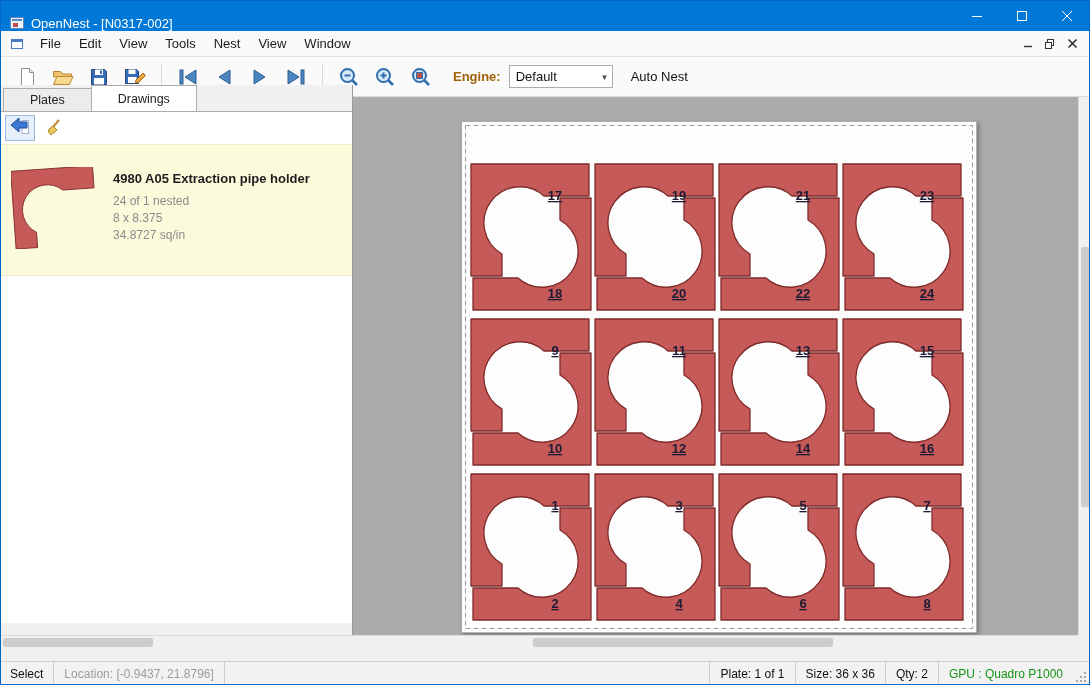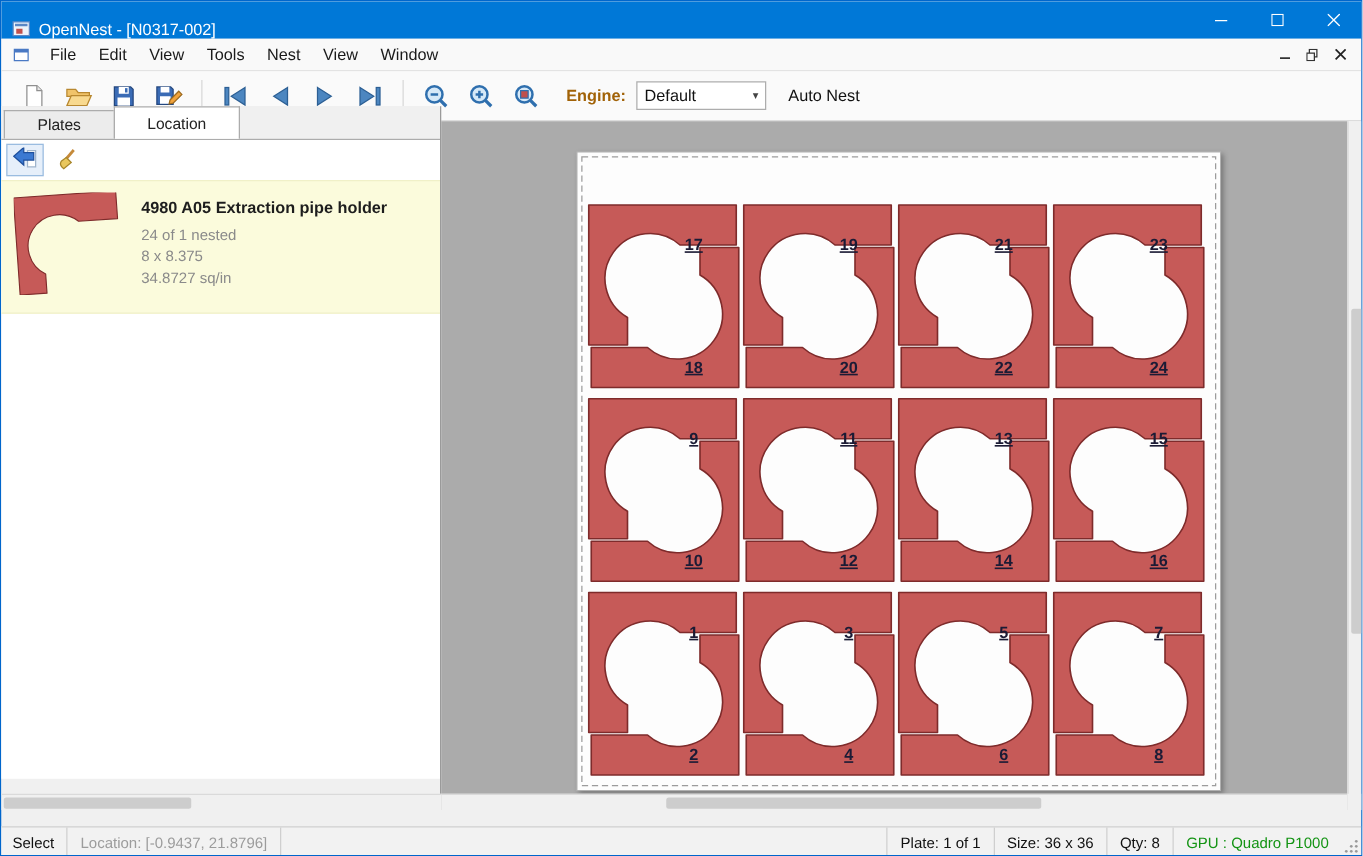--- a/index.html
+++ b/index.html
@@ -30,21 +30,21 @@
 
   
   .sidebar { position:absolute; left:0; top:84px; width:352px; height:551px; background:#f0f0f0; border-right:1px solid #9a9a9a; }
   .tabstrip { height:26px; display:flex; align-items:flex-end; padding-left:2px; background:#f0f0f0; }
   .tab { height:23px; padding:0 26px; display:flex; align-items:center; font-size:12.5px; color:#222; background:#ececec; border:1px solid #acacac; border-bottom:none; margin-right:-1px; }
   .tab.active { background:#fff; height:26px; position:relative; z-index:2; }
   .side-content { position:absolute; left:0; top:26px; right:0; bottom:13px; background:#fff; border-top:1px solid #acacac; }
   .side-toolbar { height:32px; display:flex; align-items:center; padding:3px 4px; }
   .side-btn { width:30px; height:26px; display:flex; align-items:center; justify-content:center; margin-right:4px; border:1px solid transparent; }
   .side-btn.framed { border:1px solid #9abce0; background:#e6effa; }
-  .drawing-item { display:flex; gap:14px; padding:9px 10px; background:var(--sel-bg,#FBFBDC); border-top:1px solid #f0f0c8; border-bottom:1px solid #f0f0c8; cursor:default; }
+  .drawing-item { display:flex; gap:14px; padding:22px 10px; background:var(--sel-bg,#FBFBDC); border-top:1px solid #f0f0c8; border-bottom:1px solid #f0f0c8; cursor:default; }
   .drawing-thumb { flex:0 0 auto; }
   .drawing-info { padding-top:4px; }
   .drawing-title { font-size:13px; font-weight:bold; color:#1d1d1d; margin-bottom:7px; }
   .drawing-line { font-size:12px; color:#8a8a8a; line-height:17px; }
 
   
   .canvas { position:absolute; left:352px; top:96px; width:725px; height:551px; background:var(--canvas-bg,#ABABAB); overflow:hidden; }
   #nest-svg { position:absolute; left:108px; top:24px; filter:drop-shadow(2px 2px 2px rgba(0,0,0,.30)); }
   .part { fill:var(--part-fill,#C65A58); stroke:var(--part-stroke,#7E2B2B); stroke-width:1.3; stroke-linejoin:round; }
   .part-label { font-family:"Liberation Sans","DejaVu Sans",sans-serif; font-size:13px; font-weight:bold; fill:var(--label-color,#1B1B35); text-anchor:middle; text-decoration:underline; }
@@ -220,21 +220,21 @@
     <div class="engine-combo">
       <span>Default</span>
       <span class="combo-arrow">▾</span>
     </div>
     <span class="autonest-label">Auto Nest</span>
   </div>
 
   <div class="sidebar">
     <div class="tabstrip">
       <div class="tab">Plates</div>
-      <div class="tab active">Location</div>
+      <div class="tab active">Drawings</div>
     </div>
     <div class="side-content">
       <div class="side-toolbar">
         <div class="side-btn framed">
           <svg width="22" height="20" viewBox="0 0 22 20">
             <rect x="13" y="2.5" width="6.5" height="13" fill="#fff" stroke="#9fb4cc"></rect>
             <path d="M19,7 h-8 v-4 l-8,7 8,7 v-4 h8 z" fill="#3b79d2" stroke="#1e4f9c" transform="translate(-1,-3)"></path>
           </svg>
         </div>
         <div class="side-btn">
@@ -351,21 +351,21 @@
       <div class="thumb" style="left:2px;top:150px;width:9px;height:260px"></div>
     </div>
   <div class="sb-corner"></div>
 
   <div class="statusbar">
     <span class="st-sect st-mode">Select</span>
     <span class="st-sect st-loc">Location: [-0.9437, 21.8796]</span>
     <span class="st-spacer"></span>
     <span class="st-sect st-right">Plate: 1 of 1</span>
     <span class="st-sect st-right">Size: 36 x 36</span>
-    <span class="st-sect st-right">Qty: 8</span>
+    <span class="st-sect st-right">Qty: 2</span>
     <span class="st-sect st-right st-gpu">GPU : Quadro P1000</span>
     <span class="grip">
       <svg width="12" height="12">
         <circle cx="10" cy="2" r="1.1" fill="#9a9a9a"></circle>
           <circle cx="10" cy="6" r="1.1" fill="#9a9a9a"></circle>
           <circle cx="10" cy="10" r="1.1" fill="#9a9a9a"></circle>
         <circle cx="6" cy="6" r="1.1" fill="#9a9a9a"></circle>
           <circle cx="6" cy="10" r="1.1" fill="#9a9a9a"></circle>
         <circle cx="2" cy="10" r="1.1" fill="#9a9a9a"></circle>
       </svg>

